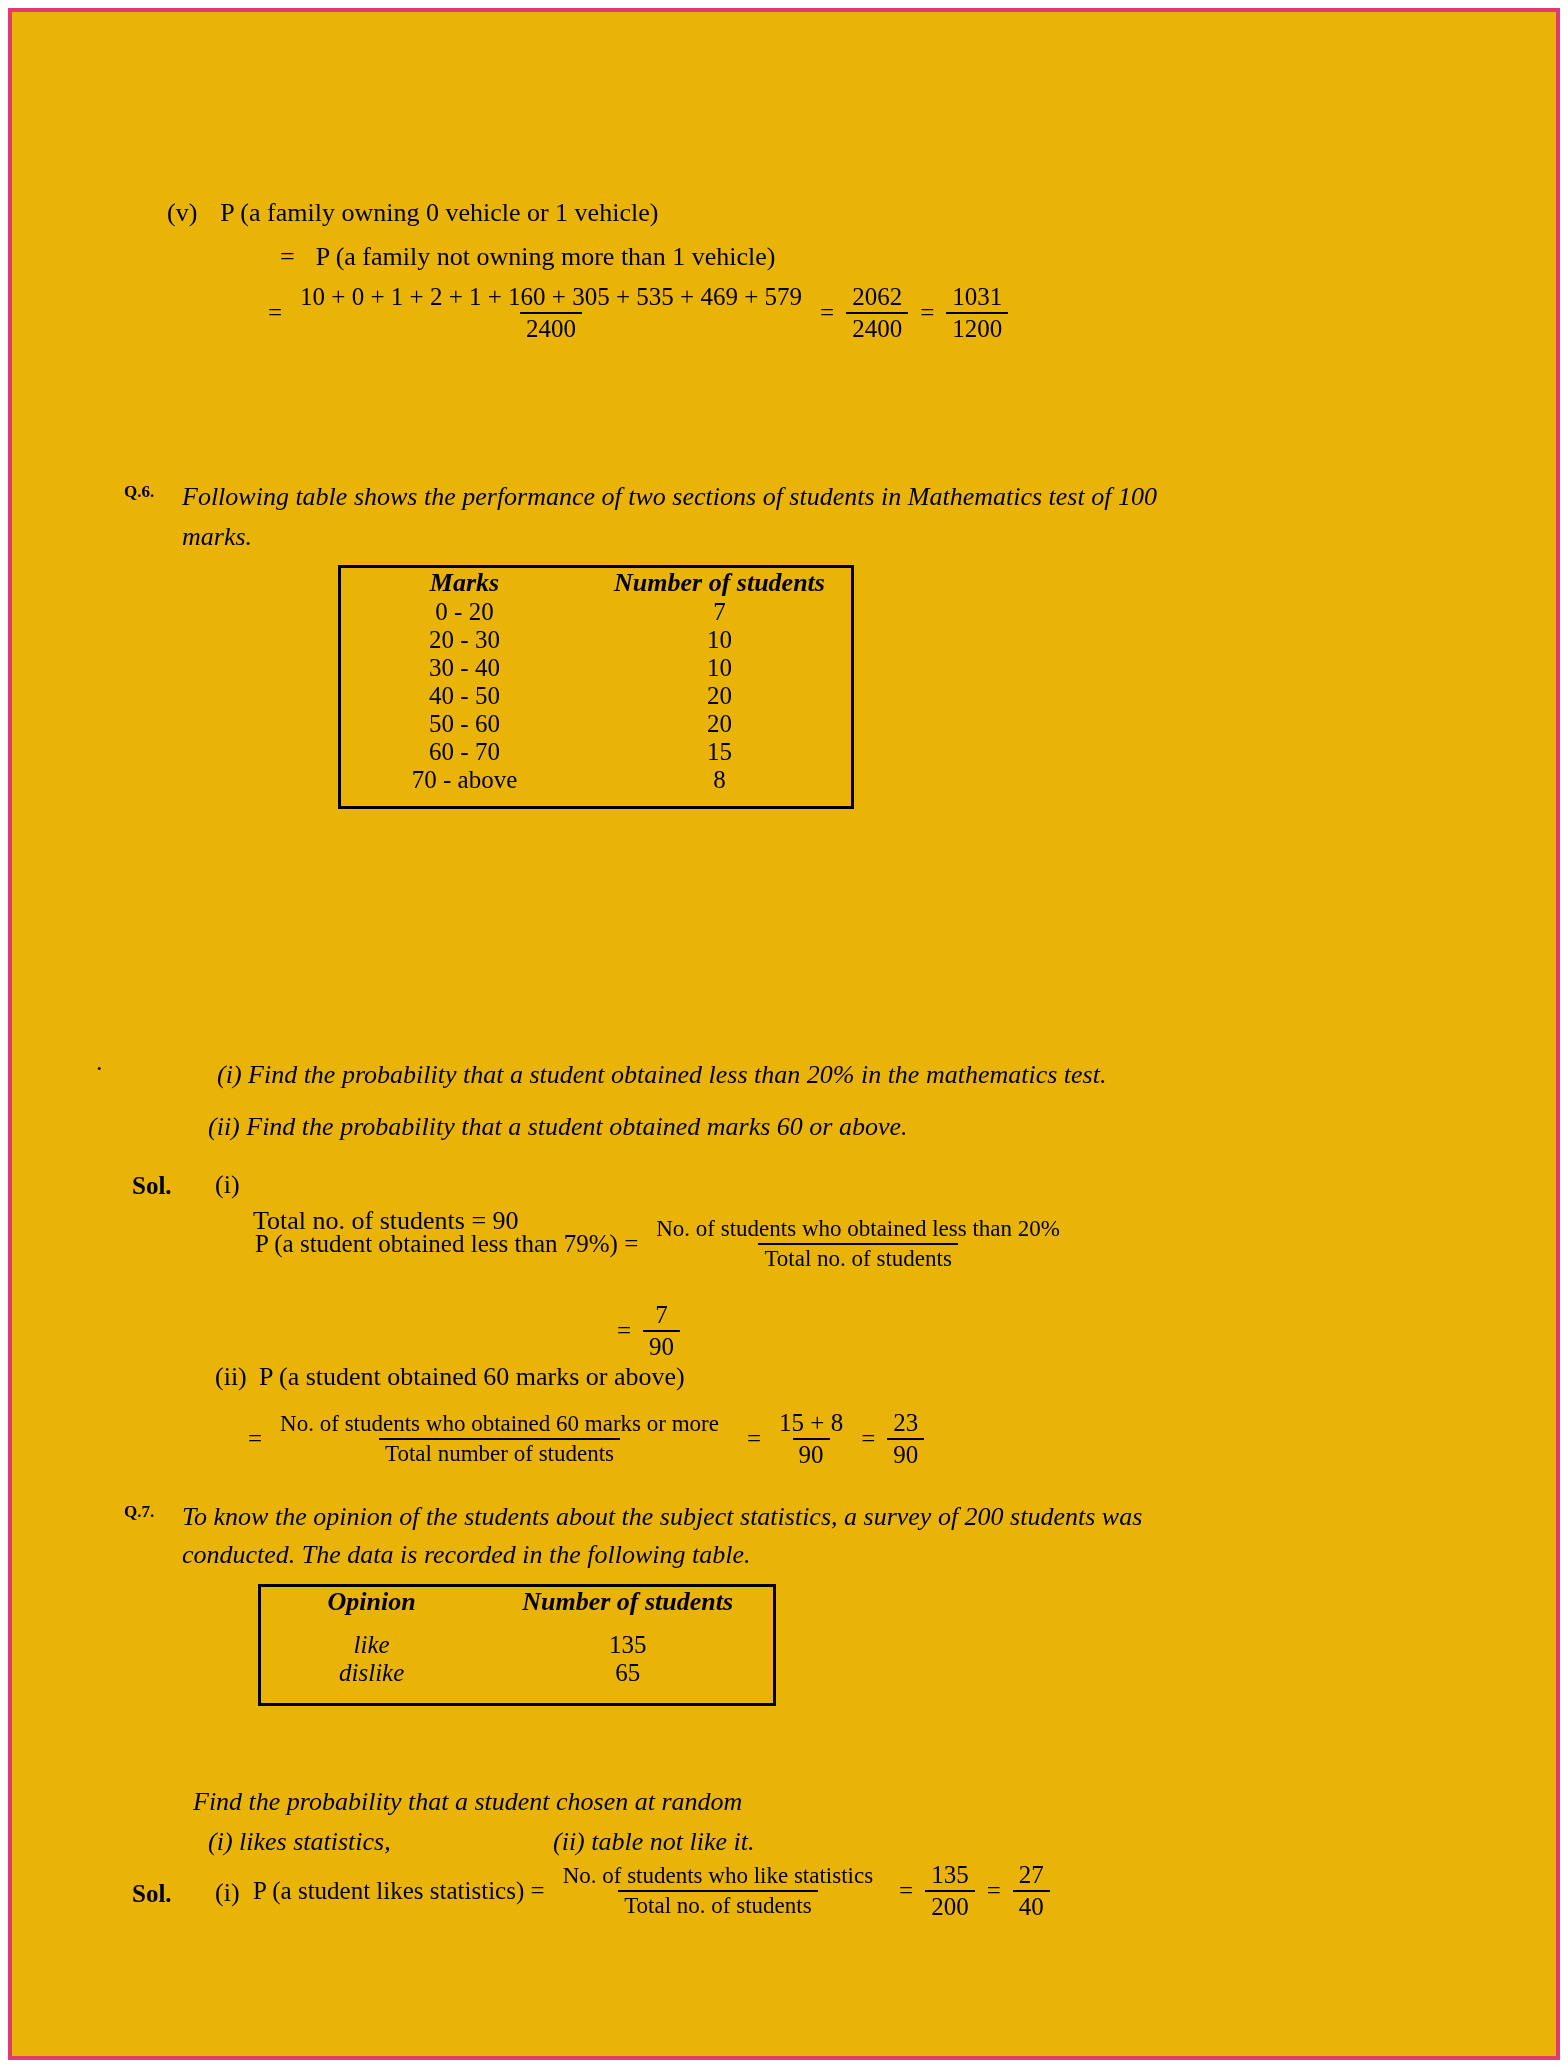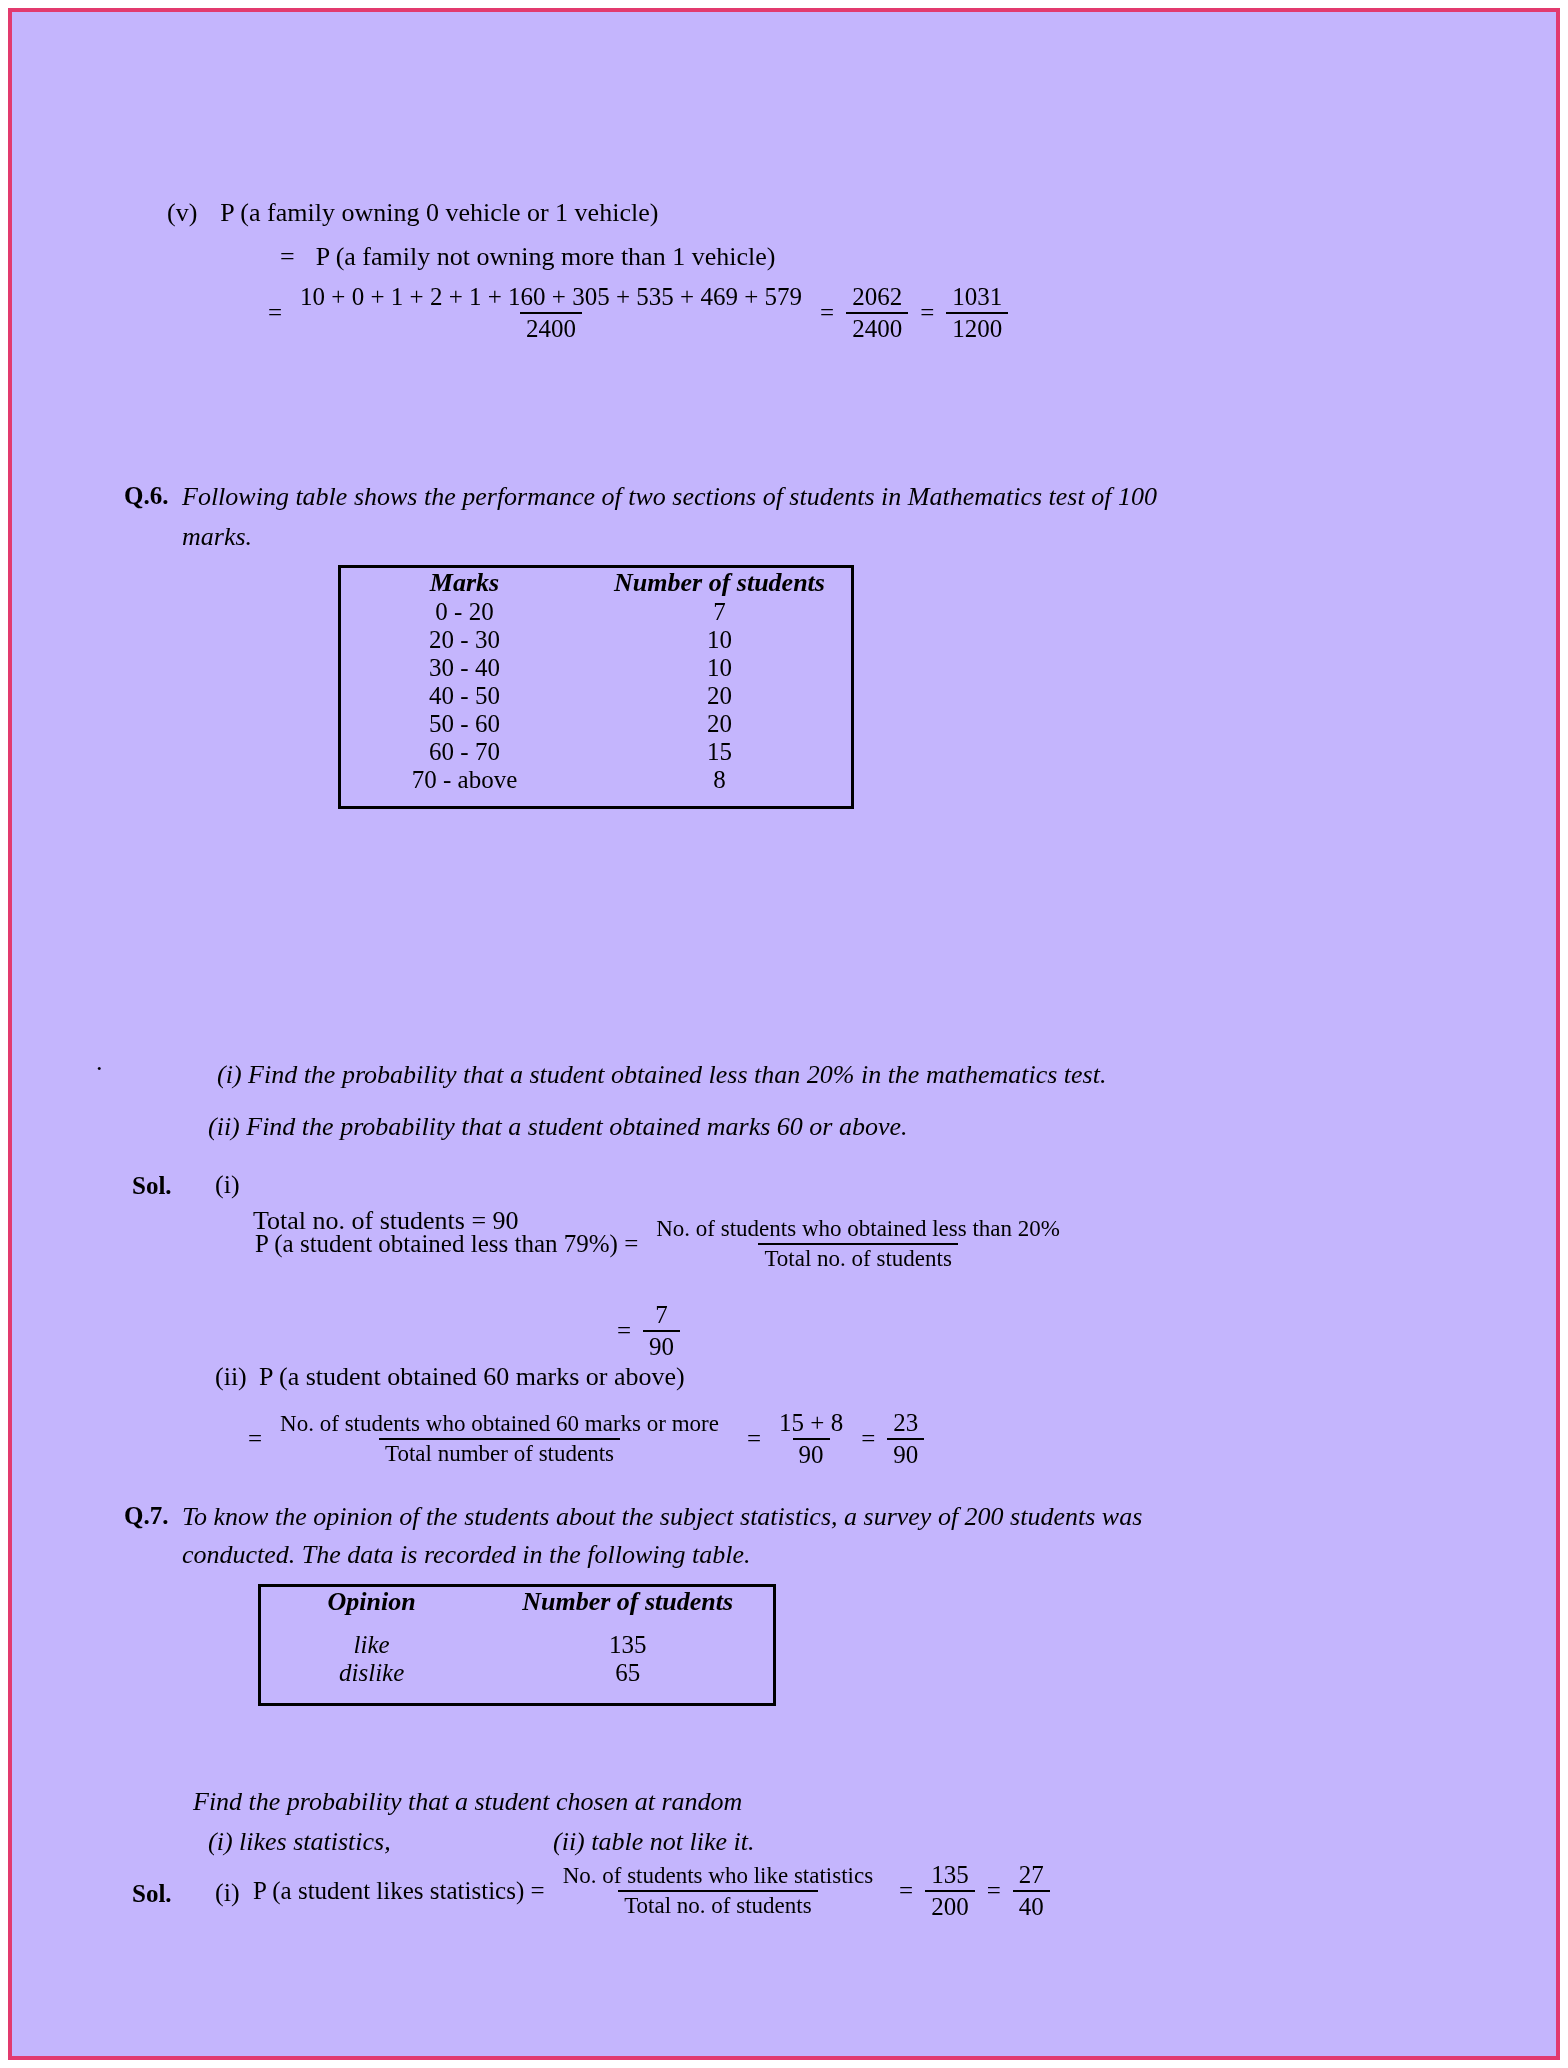--- a/index.html
+++ b/index.html
@@ -13,39 +13,39 @@
     position: relative;
     overflow: hidden;
   }
 
   
   #page-frame {
     position: absolute;
     left: 8px; top: 8px;
     width: 1552px; height: 2052px;
     border: 4px solid #e23a6e;
-    background: #c4b5fd;
+    background: #eab308;
   }
   #page-inner {
     position: absolute;
     inset: 0;
     padding: 0;
   }
 
   .content {
     position: absolute;
     left: 0; top: 0;
     width: 1544px;
     height: 2044px;
   }
 
   
   .abs { position: absolute; white-space: nowrap; }
 
-  .q-label { font-weight: bold; font-size: 25px; }
+  .q-label { font-weight: bold; font-size: 17px; }
   .q-text  { font-style: italic; font-size: 26px; }
   .body-text { font-size: 26px; }
   .bold { font-weight: bold; }
 
   
   .frac {
     display: inline-flex;
     flex-direction: column;
     align-items: center;
     vertical-align: middle;

